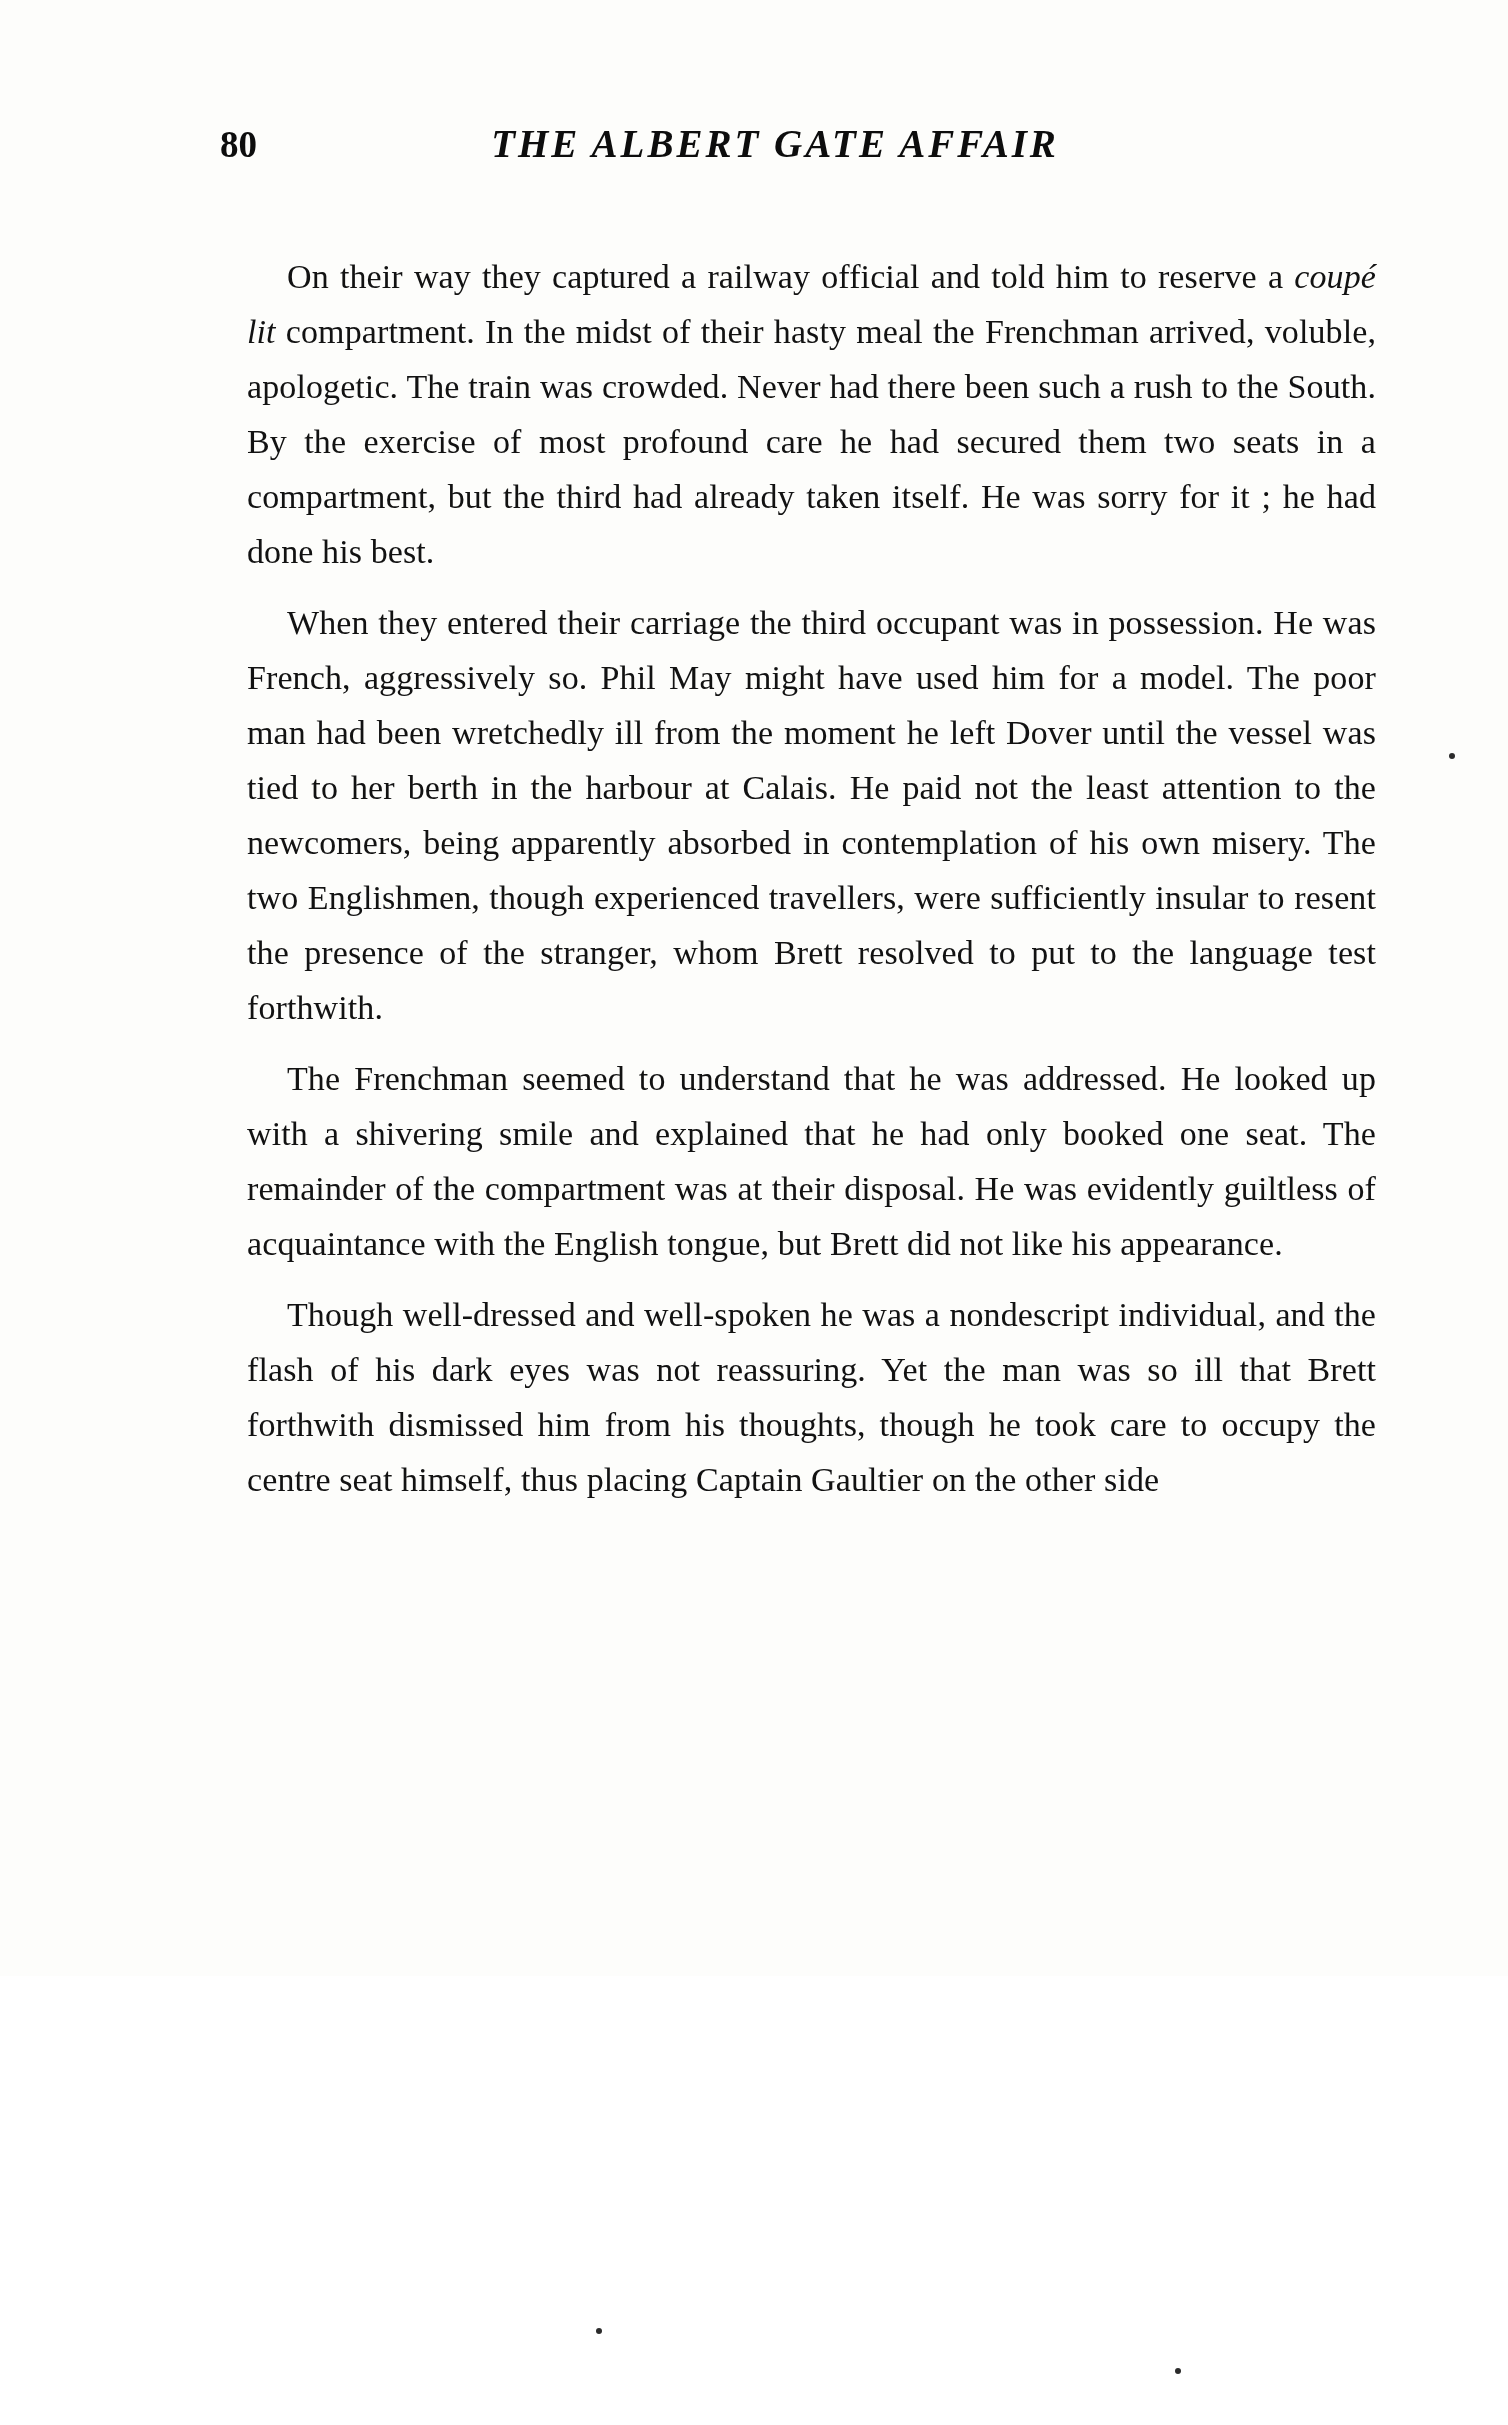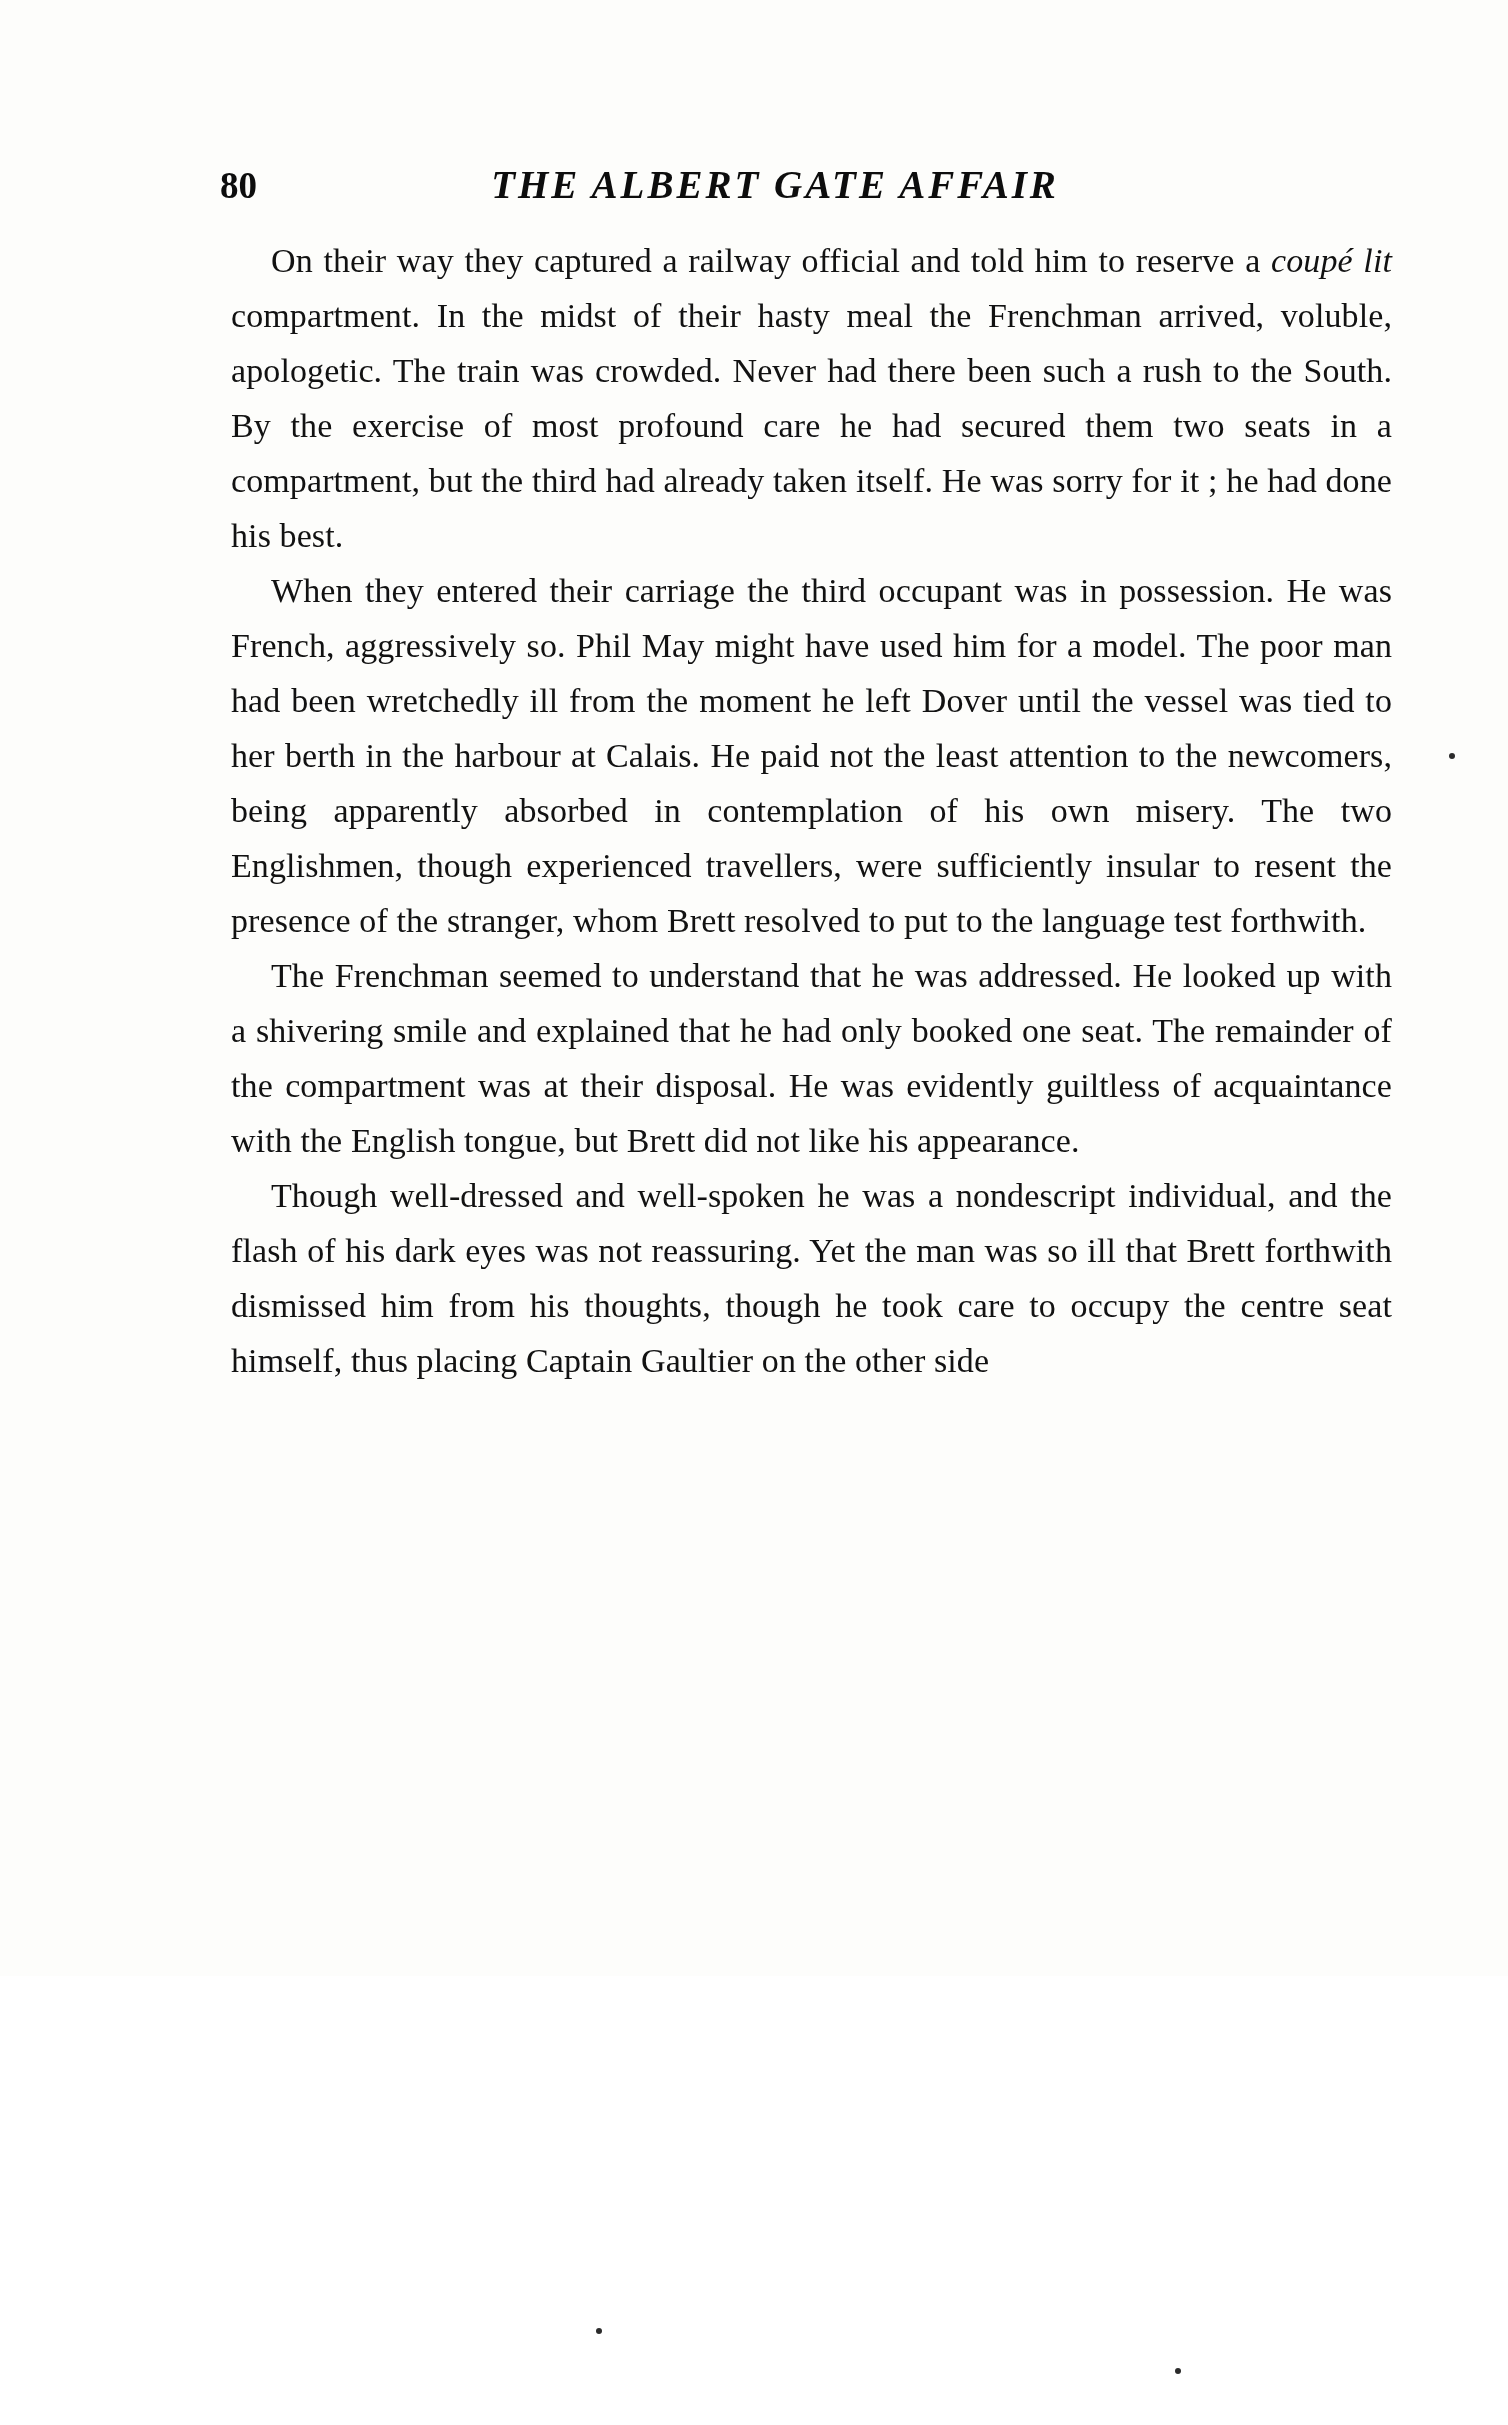--- a/index.html
+++ b/index.html
@@ -41,35 +41,34 @@
   .running-title {
     flex: 1;
     text-align: center;
     font-family: "Liberation Serif", serif;
     font-style: italic;
     font-weight: bold;
     font-size: 39px;
     letter-spacing: 3px;
     color: #0d0d0d;
     padding-right: 69px;
-    margin-top: 41px;
   }
   .body-text {
     position: absolute;
     top: 233px;
     left: 231px;
     width: 1161px;
     font-size: 34px;
     line-height: 55px;
     text-align: justify;
     color: #121212;
     letter-spacing: 0.1px;
   }
   .body-text p {
-    margin: 0;
+    margin: 16px;
     text-indent: 40px;
   }
   i { font-style: italic; }
   .margin-dot {
     position: absolute;
     width: 6px;
     height: 6px;
     background: #2b2b2b;
     border-radius: 50%;
   }

